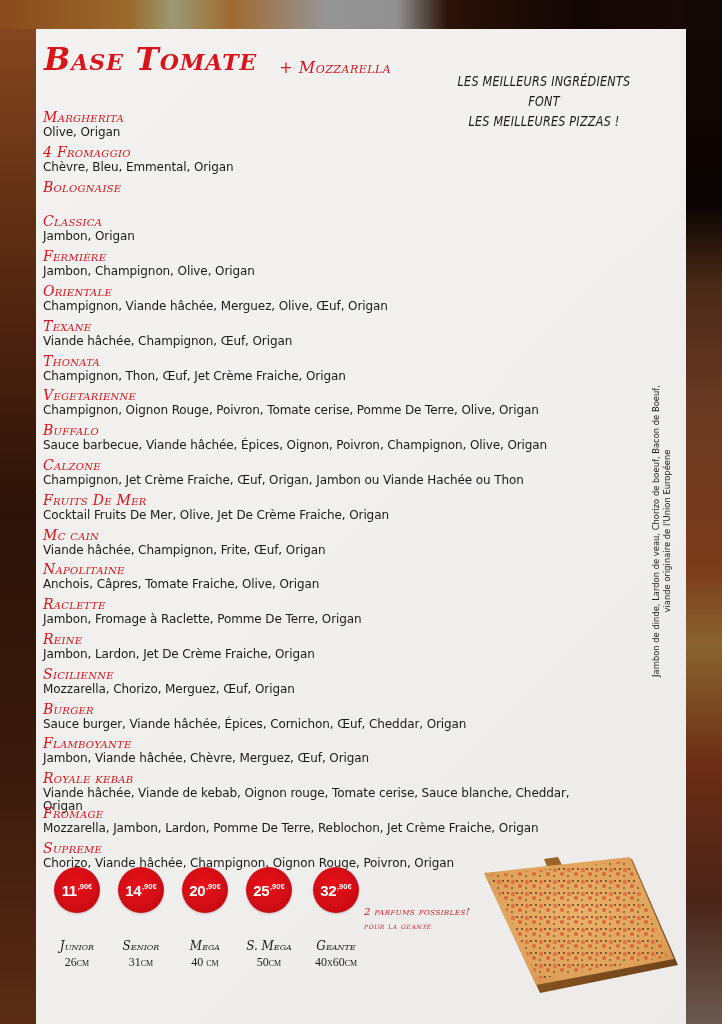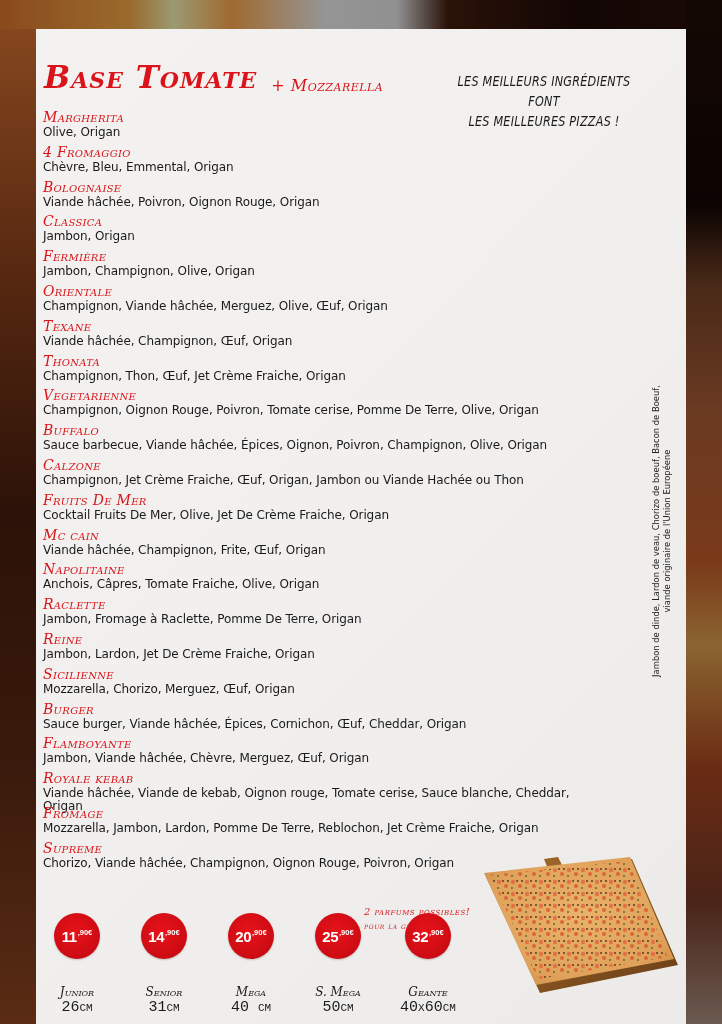--- a/index.html
+++ b/index.html
@@ -22,21 +22,21 @@
   }
   .bg-right {
     position: absolute; right: 0; top: 0; width: 36px; height: 1024px;
     background: linear-gradient(180deg, #140804 0%, #0c0402 20%, #4a2a18 28%, #6a3a22 40%, #7a3a1a 55%, #8a6430 63%, #6a2c14 75%, #4a2418 88%, #6a5a50 100%);
   }
   .panel {
     position: absolute; left: 36px; top: 29px; width: 650px; height: 995px;
     background: linear-gradient(135deg, #f4f2f0 0%, #f2f0ef 45%, #ecebea 100%);
   }
   .title-row {
-    position: absolute; left: 8px; top: 30px; display: flex; align-items: center;
+    position: absolute; left: 8px; top: 12px; display: flex; align-items: center; gap: 8px;
   }
   .title {
     font-family: "DejaVu Serif", serif; color: #d9141a; font-size: 31px;
     font-variant: small-caps; font-weight: bold; letter-spacing: 1px; font-style: italic;
   }
   .title-sub {
     font-family: "DejaVu Serif", serif; color: #d9141a; font-size: 16px;
     font-variant: small-caps; font-style: italic; margin-left: 14px; letter-spacing: 0.5px; margin-top: 16px;
   }
   .slogan {
@@ -61,38 +61,38 @@
   .side-note {
     position: absolute; left: 609px; top: 346px; width: 34px; height: 312px;
   }
   .side-note-text {
     position: absolute; left: 50%; top: 50%;
     width: 312px; transform: translate(-50%, -50%) rotate(-90deg);
     font-family: "DejaVu Sans", sans-serif; font-size: 8.4px; line-height: 11px;
     text-align: center; color: #222;
   }
   .prices {
-    position: absolute; left: 9px; top: 884px; display: flex; gap: 23px;
+    position: absolute; left: 9px; top: 838px; display: flex;
   }
   .price-col { width: 64px; margin-right: 0; display: flex; flex-direction: column; align-items: center; }
   .price-bubble {
     width: 46px; height: 46px; border-radius: 50%;
     background: radial-gradient(circle at 45% 40%, #e8121a 0%, #d00c14 60%, #b8080e 100%);
     display: flex; align-items: center; justify-content: center;
     color: #fff; font-family: "Liberation Sans", sans-serif; font-weight: bold;
     box-shadow: 0 1px 2px rgba(0,0,0,0.2);
   }
   .price-main { font-size: 15px; letter-spacing: -0.5px; }
   .price-sup { font-size: 7.5px; vertical-align: top; position: relative; top: -4px; margin-left: 1px; }
   .size-name {
     margin-top: 25px; font-family: "DejaVu Serif", serif; font-size: 12px;
     font-variant: small-caps; font-style: italic; color: #1a1a1a; line-height: 16px;
   }
   .size-cm {
-    font-family: Liberation Mono, monospace; font-size: 15px; color: #1a1a1a; line-height: 16px;
+    font-family: Liberation Serif, serif; font-size: 12px; color: #1a1a1a; line-height: 16px;
     font-variant: small-caps;
   }
   .parfums {
     position: absolute; left: 328px; top: 876px; width: 130px; text-align: left;
     color: #d9141a; font-family: "DejaVu Serif", serif; font-style: italic;
     font-variant: small-caps;
   }
   .parfums-1 { font-size: 10px; line-height: 14px; letter-spacing: 0.5px; }
   .parfums-2 { font-size: 8.5px; line-height: 14px; letter-spacing: 0.6px; }
   .pizza {
@@ -122,21 +122,20 @@
     <div class="item">
         <div class="item-name">Margherita</div>
         <div class="item-desc">Olive, Origan</div>
       </div>
     <div class="item">
         <div class="item-name">4 Fromaggio</div>
         <div class="item-desc">Chèvre, Bleu, Emmental, Origan</div>
       </div>
     <div class="item">
         <div class="item-name">Bolognaise</div>
-        <div class="item-desc">Viande hâchée, Poivron, Oignon Rouge, Origan</div>
       </div>
     <div class="item">
         <div class="item-name">Classica</div>
         <div class="item-desc">Jambon, Origan</div>
       </div>
     <div class="item">
         <div class="item-name">Fermière</div>
         <div class="item-desc">Jambon, Champignon, Olive, Origan</div>
       </div>
     <div class="item">

